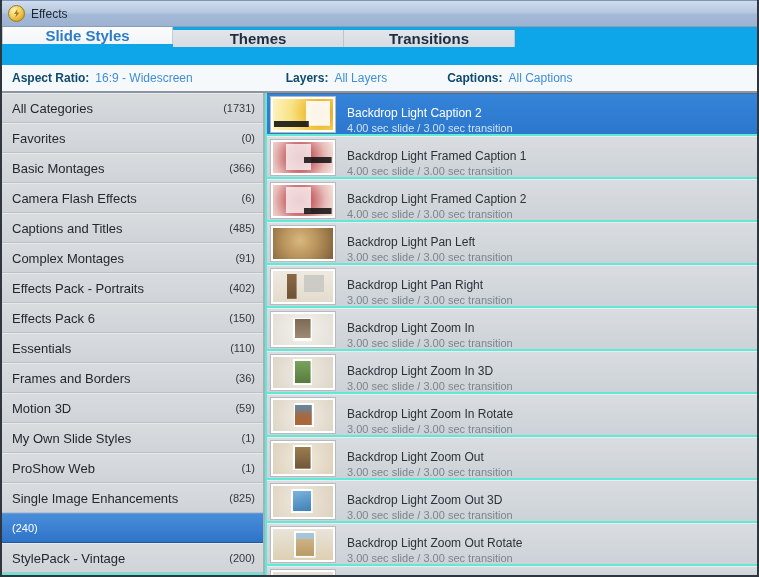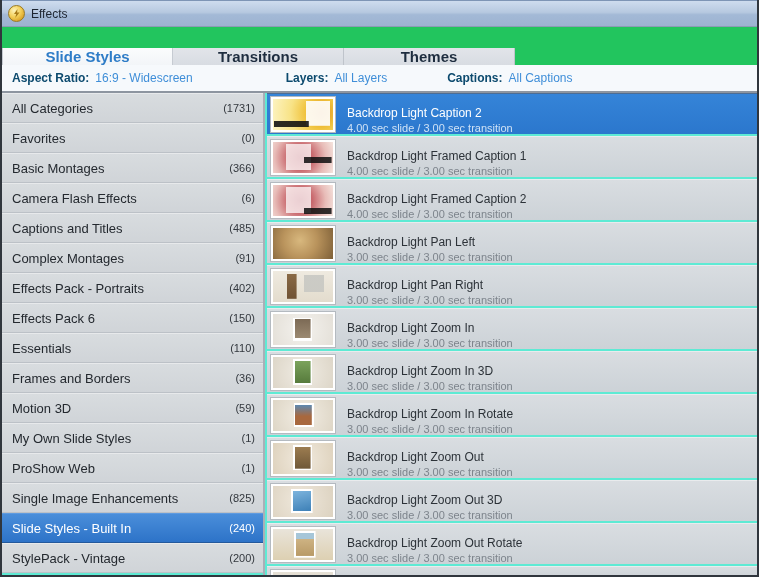--- a/index.html
+++ b/index.html
@@ -8,21 +8,21 @@
 
   .window { width:759px; height:577px; border-left:2px solid #30363d; border-right:2px solid #30363d; border-bottom:2px solid #30363d; display:flex; flex-direction:column; }
 
   
   .titlebar { height:27px; flex:0 0 27px; background:linear-gradient(180deg,#cedcee 0%,#b7c9e0 45%,#a3b9d6 55%,#9db3d1 100%); border-top:1px solid #7e95b5; border-bottom:1px solid #8b9cb4; display:flex; align-items:center; padding-left:6px; }
   .app-icon { width:17px; height:17px; border-radius:50%; background:radial-gradient(circle at 35% 30%, #fdf3b8 0%, #f3cf58 45%, #d9a128 80%, #b57d14 100%); border:1px solid #9a7a22; position:relative; flex:0 0 17px; }
   .app-icon svg { position:absolute; left:2px; top:2px; }
   .title-text { margin-left:6px; font-size:12px; color:#1c2430; }
 
   
-  .tabbar { height:38px; flex:0 0 38px; background:#22c55e; display:flex; align-items:flex-end; }
+  .tabbar { height:38px; flex:0 0 38px; background:#0ea5e9; display:flex; align-items:flex-start; }
   .tab { width:171px; display:flex; align-items:center; justify-content:center; font-size:15px; font-weight:bold; color:#1e2d3f; background:linear-gradient(180deg,#e2e5ea 0%,#d8dce2 100%); border-right:1px solid #bfc4cb; margin-top:3px; cursor:default; }
   .tab.active { margin-top:0; background:linear-gradient(180deg,#fbfcfd 0%,#f2f5f8 100%); color:#2e7cc7; border-right:1px solid #c6cbd2; border-left:1px solid #c6cbd2; }
   .tab-filler { flex:1; background:#d2d6dd; }
 
   
   .filterbar { height:28px; flex:0 0 28px; background:#f6f9fc; border-bottom:2px solid #8d95a0; display:flex; align-items:center; padding-left:10px; font-size:12px; }
   .f-label { font-weight:bold; color:#0c4a6e; }
   .f-value { color:#3f8ed8; margin-left:6px; cursor:pointer; }
   .f-group { display:flex; align-items:center; }
   .g2 { margin-left:93px;align-items:flex-end; } .g3 { margin-left:60px;justify-content:space-between; }
@@ -108,22 +108,22 @@
     <span class="app-icon">
       <svg width="11" height="11" viewBox="0 0 11 11">
           <path d="M6.5 1 L3 6 h2.2 L4.2 10 L8.5 4.6 H6.1 Z" fill="#a87c18"></path>
         </svg>
     </span>
     <span class="title-text">Effects</span>
   </div>
 
   <div class="tabbar">
     <div class="tab active">Slide Styles</div>
+    <div class="tab">Themes</div>
     <div class="tab">Transitions</div>
-    <div class="tab">Themes</div>
     <div class="tab-filler"></div>
   </div>
 
   <div class="filterbar">
     <div class="f-group">
       <span class="f-label">Aspect Ratio:</span>
       <span class="f-value">16:9 - Widescreen</span>
     </div>
     <div class="f-group g2">
       <span class="f-label">Layers:</span>
@@ -188,21 +188,20 @@
         </div>
       <div class="cat">
           <span class="cat-label">ProShow Web</span>
           <span class="cat-count">(1)</span>
         </div>
       <div class="cat">
           <span class="cat-label">Single Image Enhancements</span>
           <span class="cat-count">(825)</span>
         </div>
       <div class="cat sel">
-          <span class="cat-label">Slide Styles - Built In</span>
           <span class="cat-count">(240)</span>
         </div>
       <div class="cat">
           <span class="cat-label">StylePack - Vintage</span>
           <span class="cat-count">(200)</span>
         </div>
     </div>
 
     <div class="list">
       <div class="fx sel">

